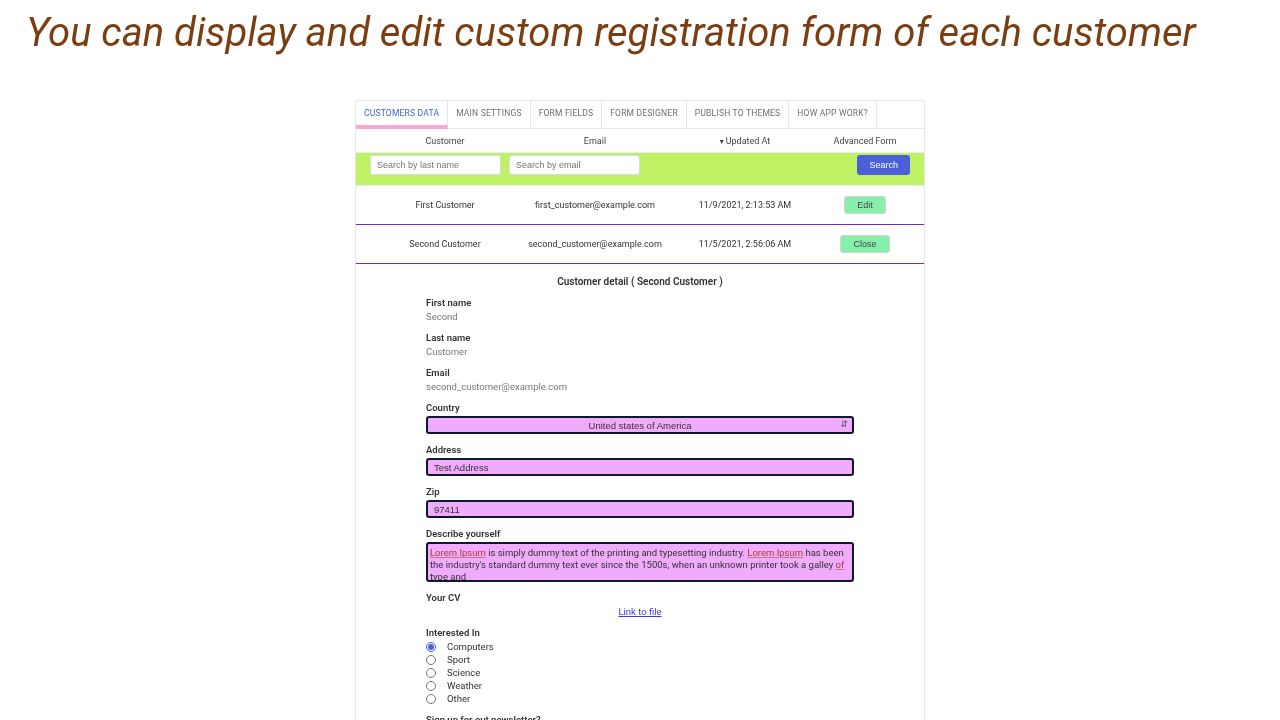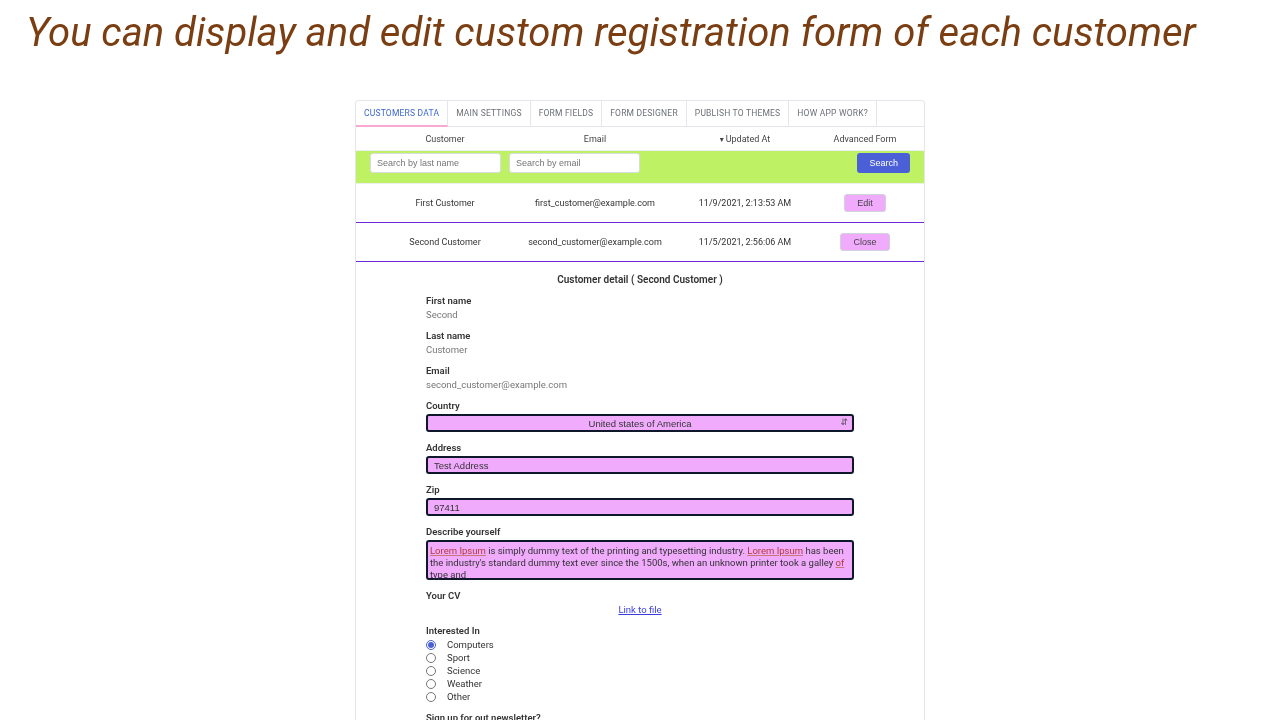--- a/index.html
+++ b/index.html
@@ -35,21 +35,21 @@
     padding: 7px 8px;
     font-size: 8.5px;
     letter-spacing: .2px;
     color: #6b6f75;
     border-right: 1px solid #e3e6ea;
     cursor: pointer;
     text-transform: uppercase;
   }
   .tab.active {
     color: #3b66d1;
-    border-bottom: 2px solid #f9a8d4;
+    border-bottom: 4px solid #f9a8d4;
     margin-bottom: -1px;
   }
   .list-head {
     display: flex;
     padding: 7px 14px 6px 14px;
     font-size: 9px;
     color: #444;
   }
   .col-customer { flex: 0 0 150px; text-align: center; }
   .col-email    { flex: 0 0 150px; text-align: center; }
@@ -90,21 +90,21 @@
     padding: 10px 14px;
     font-size: 9px;
     border-bottom: 1px solid #6d28d9;
   }
   .row .c1 { flex: 0 0 150px; text-align: center; }
   .row .c2 { flex: 0 0 150px; text-align: center; }
   .row .c3 { flex: 0 0 150px; text-align: center; }
   .row .c4 { flex: 1; text-align: center; }
   .pill-btn {
     border: 1px solid #cfd3da;
-    background: #f0abfc;
+    background: #86efac;
     color: #444;
     border-radius: 3px;
     font-size: 9px;
     padding: 3px 12px;
     cursor: pointer;
   }
   .detail {
     padding: 8px 70px 14px 70px;
   }
   .detail-title {

